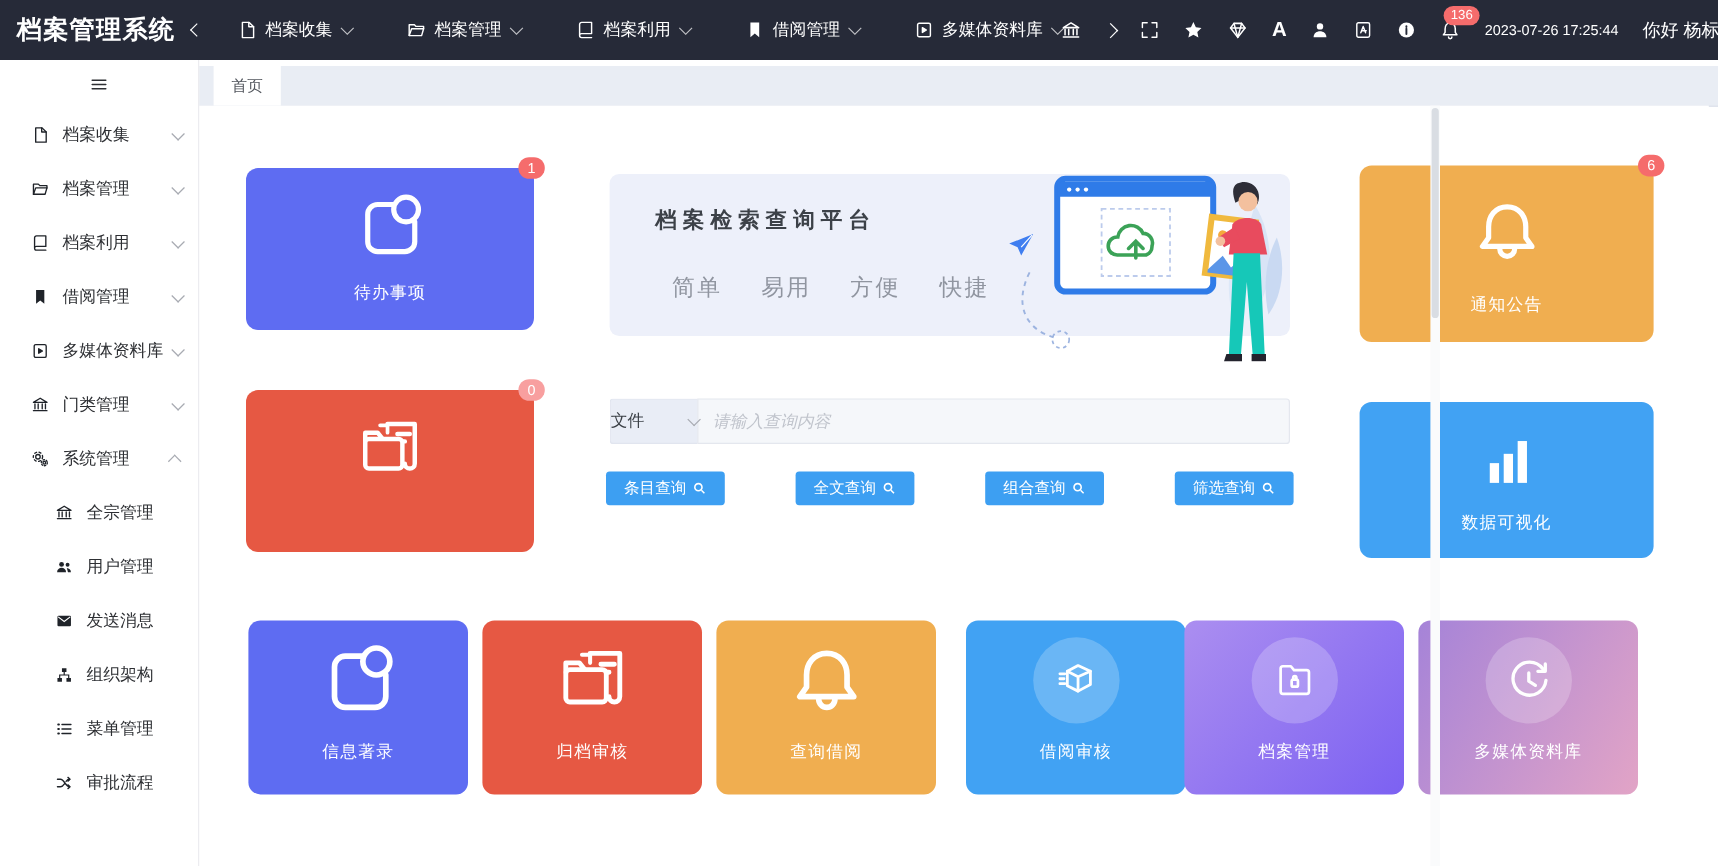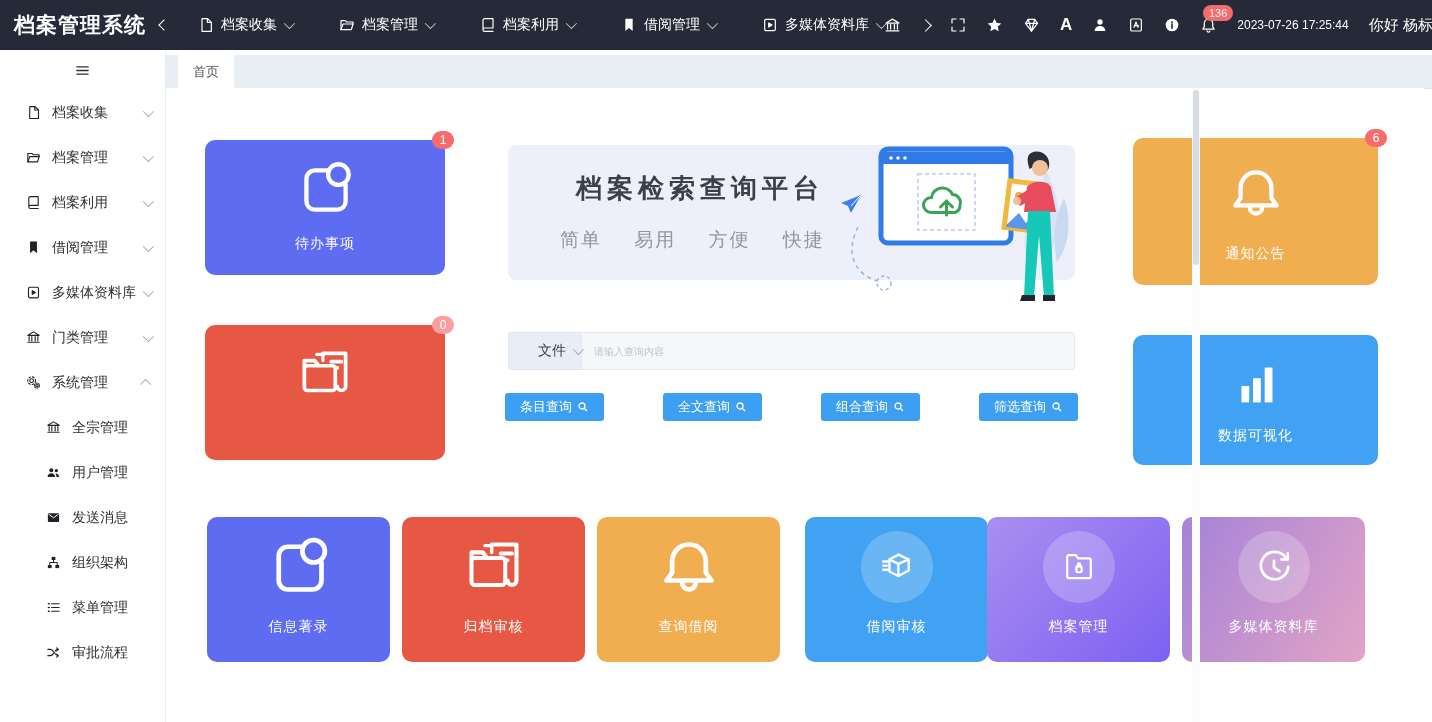--- a/index.html
+++ b/index.html
@@ -58,32 +58,32 @@
          color:#fff;font-size:12px;line-height:18px;text-align:center;padding:0 2px;z-index:5;}
   .badge.light{background:#f89f9f;}
   #card-todo{left:40px;top:52px;width:240px;height:135px;background:#5e6cf2;}
   #card-notice{left:968px;top:50px;width:245px;height:147px;background:#f0ae50;}
   #card-myborrow{left:40px;top:237px;width:240px;height:135px;background:#e65843;}
   #card-dataviz{left:968px;top:247px;width:245px;height:130px;background:#41a2f3;}
   #card-dataviz .card-label{bottom:20px;}
 
   
   .banner{position:absolute;left:343px;top:57px;width:567px;height:135px;background:#edf0fa;border-radius:8px;}
-  .banner-title{position:absolute;left:38px;top:26px;font-size:26px;font-weight:bold;color:#3c4148;letter-spacing:5px;margin-left:30px;}
+  .banner-title{position:absolute;left:38px;top:26px;font-size:18px;font-weight:bold;color:#3c4148;letter-spacing:5px;}
   .banner-features{position:absolute;left:52px;top:82px;font-size:19px;color:#9095a0;}
   .banner-features span{margin-right:27px;letter-spacing:2px;}
   .illus{position:absolute;right:2px;top:-2px;pointer-events:none;}
 
   
   .search-row{position:absolute;left:343px;top:244px;width:567px;height:38px;display:flex;}
   .search-select{width:72px;background:#e9edf6;border:1px solid #e1e5ef;border-right:none;border-radius:3px 0 0 3px;
-                 display:flex;align-items:center;justify-content:flex-end;gap:7px;font-size:14px;color:#3a3f45;cursor:pointer;}
+                 display:flex;align-items:center;justify-content:space-between;gap:7px;font-size:14px;color:#3a3f45;cursor:pointer;}
   .search-select .chev{color:#a8abb2;}
   .search-input{flex:1;background:#f5f7fa;border:1px solid #e4e7ee;border-radius:0 3px 3px 0;outline:none;
-                font-size:10px;padding:0 12px;color:#333;font-family:inherit;}
+                font-size:14px;padding:0 12px;color:#333;font-family:inherit;font-style:italic;}
   .search-input::placeholder{color:#c0c4cc;}
   .qbtn{position:absolute;top:305px;width:99px;height:28px;background:#3d9ff2;border:none;border-radius:3px;
         color:#fff;font-size:13px;display:flex;align-items:center;justify-content:center;gap:5px;cursor:pointer;
         font-family:inherit;}
   #qb1{left:340px;} #qb2{left:498px;} #qb3{left:656px;} #qb4{left:814px;}
 
   
   .sc{position:absolute;top:429px;width:183px;height:145px;border-radius:10px;color:#fff;cursor:pointer;}
   .sc .card-label{position:absolute;left:0;right:0;bottom:26px;text-align:center;font-size:14px;letter-spacing:1px;}
   .sc .card-icon{position:absolute;left:0;right:0;top:14px;display:flex;justify-content:center;}

